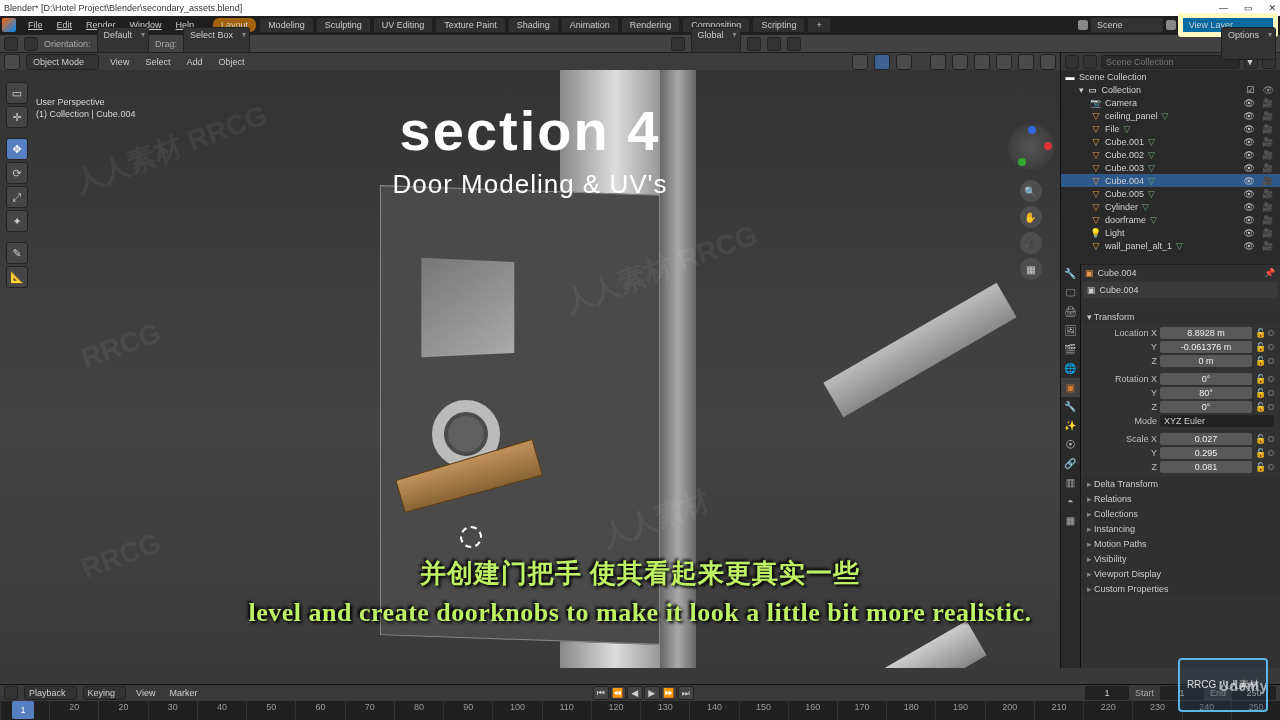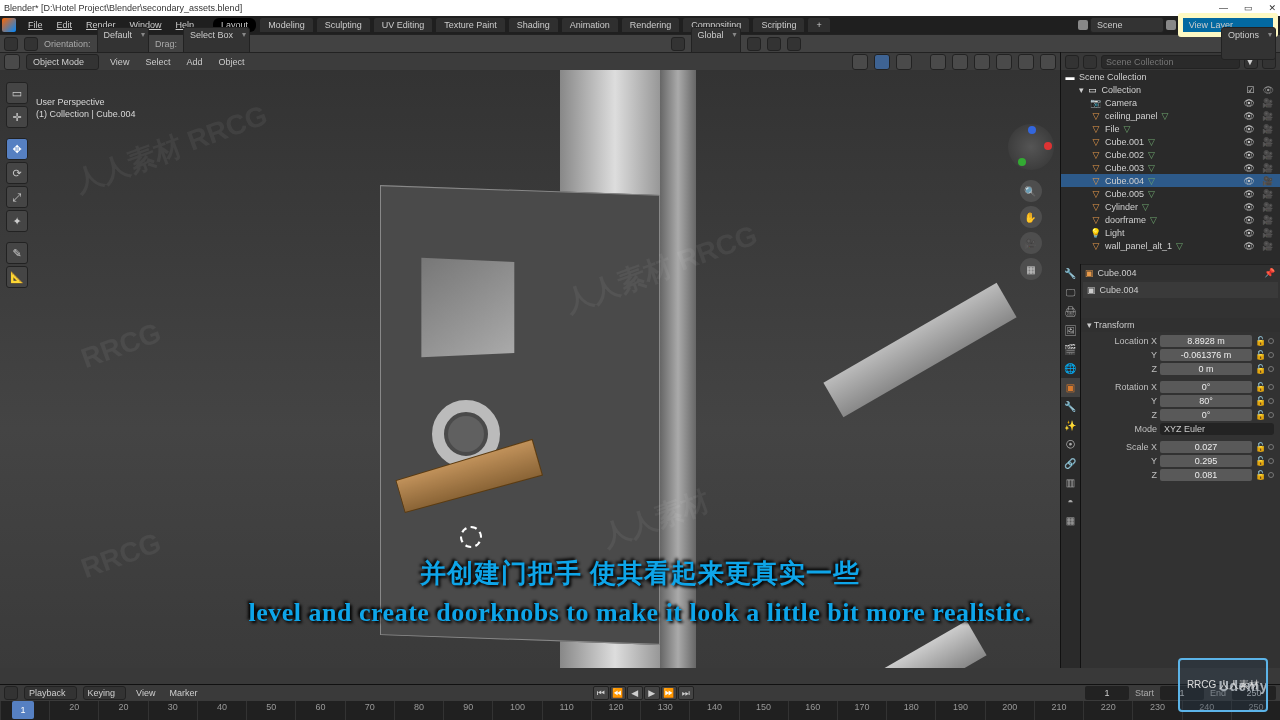--- a/index.html
+++ b/index.html
@@ -9,21 +9,21 @@
 }
 * { box-sizing:border-box; font-family:Arial,Helvetica,sans-serif; }
 body { margin:0; background:#393939; color:var(--txt); font-size:10px; overflow:hidden; width:1280px; height:720px; position:relative; }
 .titlebar { height:16px; background:#fff; color:#333; padding:0 4px; display:flex; align-items:center; justify-content:space-between; font-size:9px; }
 .win-ctrl { display:flex; gap:16px; }
 .win-ctrl span { cursor:pointer; }
 .menubar { height:18px; background:#1f1f1f; display:flex; align-items:center; font-size:9px; color:#ccc; padding:0 2px; gap:2px; }
 .menubar .logo { width:14px; height:14px; background:linear-gradient(135deg,#f60,#08f); border-radius:2px; margin-right:4px;}
 .menubar .m { padding:2px 6px;text-decoration:underline; }
 .menubar .tab { padding:2px 8px; background:#2f2f2f; border-radius:2px 2px 0 0; margin:0 1px; }
-.menubar .tab.active { background:#000000;border-radius:6px; }
+.menubar .tab.active { background:#a16207;border-radius:6px; }
 .menubar .spacer { flex:1; }
 .menubar .sceneicon { width:10px; height:10px; background:#888; border-radius:2px;}
 .secondbar { height:18px; background:#424242; display:flex; align-items:center; font-size:9px; color:#ccc; padding:0 4px; gap:6px; border-top:1px solid #222; }
 .secondbar .dd { background:#333; padding:2px 16px 19px 6px; border-radius:3px; border:1px solid #222; position:relative; }
 .secondbar .dd:after { content:"▾"; position:absolute; right:3px; top:2px; font-size:8px; color:#888;}
 .secondbar .icon-sq { width:14px; height:14px; background:#333; border:1px solid #222; border-radius:3px;}
 .secondbar .l { color:#aaa; }
 .rsep { flex:1; }
 .main-row { display:flex; height:616px; }
 
@@ -52,21 +52,21 @@
 .door-frame { position:absolute; left:560px; top:0; width:110px; height:600px; background:linear-gradient(90deg,#888,#ddd,#888);}
 .door-frame2 { position:absolute; left:660px; top:0; width:36px; height:600px; background:linear-gradient(90deg,#666,#aaa,#666);}
 .keycard { position:absolute; left:420px; top:190px; width:100px; height:95px; background:linear-gradient(145deg,#777,#aaa); transform:perspective(400px) rotateY(22deg);}
 .knob-ring { position:absolute; left:432px; top:330px; width:68px; height:68px; border:12px solid #bbb; border-radius:50%; background:transparent;}
 .knob-inner { position:absolute; left:448px; top:346px; width:36px; height:36px; background:#606060; border-radius:50%;}
 .handle { position:absolute; left:390px; top:390px; width:150px; height:36px; background:linear-gradient(#c0915a,#8a6436); transform:rotate(-16deg) perspective(400px) rotateY(-18deg); border:1px solid #5a3a10;}
 .cursor-marker{ position:absolute; left:460px; top:456px; width:22px; height:22px; border:2px dashed #fff; border-radius:50%;}
 .wall-bar { position:absolute; right:70px; bottom:-40px; width:200px; height:40px; background:linear-gradient(#ccc,#888); transform:rotate(-30deg);}
 .wall-bar2 { position:absolute; right:40px; top:260px; width:200px; height:40px; background:linear-gradient(#bbb,#888); transform:rotate(-30deg);}
 
-.sub { position:absolute; left:0; right:0; text-align:center; color:#0ea5e9; font-weight:700; text-shadow:2px 2px 3px #000,-2px -2px 3px #000; }
+.sub { position:absolute; left:0; right:0; text-align:center; color:#bef264; font-weight:700; text-shadow:2px 2px 3px #000,-2px -2px 3px #000; }
 .sub.cn { top:556px; font-size:26px; letter-spacing:1px;}
 .sub.en { top:598px; font-size:26px; font-family:Georgia,serif; font-weight:600; letter-spacing:0.5px;}
 
 .right-col { width:220px; display:flex; flex-direction:column; background:#2a2a2a; border-left:1px solid #111;}
 .outliner-search { height:18px; background:#383838; display:flex; align-items:center; gap:4px; padding:0 4px; border-top:1px solid #222;}
 .outliner-search .icon-sq{width:14px;height:14px;background:#333;border:1px solid #222;border-radius:3px;}
 .outliner-search input { flex:1; background:#2a2a2a; border:1px solid #222; border-radius:3px; color:#ccc; height:14px; font-size:9px; padding:0 4px;}
 .outliner { flex:0 0 194px; overflow:hidden; font-size:9px; background:#2a2a2a;}
 .ol-row { display:flex; align-items:center; height:13px; padding-left:4px; gap:4px; color:#d0d0d0;}
 .ol-row .ind { display:inline-block; }
@@ -81,21 +81,21 @@
 .ol-row .vmod { color:#6fa86f;}
 .props { flex:1; display:flex; background:#323232;}
 .prop-tabs { width:20px; background:#2a2a2a; display:flex; flex-direction:column; border-right:1px solid #111;}
 .pt { height:19px; display:flex; align-items:center; justify-content:center; font-size:10px; color:#aaa;}
 .pt.active { background:#414141; }
 .pt.orange { color:#d77a2d; background:#414141;}
 .prop-body { flex:1; font-size:9px; color:#ccc; overflow:hidden;}
 .prop-head { height:16px; background:#303030; display:flex; align-items:center; padding:0 4px; gap:4px; border-top:1px solid #222;}
 .prop-head .ic { color:#e89a4a; }
 .prop-sub { height:16px; background:#3a3a3a; display:flex; align-items:center; padding:0 4px; gap:4px; margin:2px 2px;}
-.prop-subhdr { background:#303030; padding:2px 6px; margin-top:20px; color:#ccc;}
+.prop-subhdr { background:#303030; padding:2px 6px; margin-top:12px; color:#ccc;}
 .prop-fields { padding:2px 6px;}
 .prow { display:flex; align-items:center; height:14px; gap:3px;}
 .prow .lab { flex:0 0 70px; text-align:right; color:#bfbfbf; white-space:nowrap;}
 .prow .val { flex:1; background:#595959; border-radius:2px; height:12px; text-align:center; font-size:9px; color:#eee; line-height:12px; position:relative;}
 .prow .dot { width:6px;height:6px;border:1px solid #777;border-radius:50%; margin-left:2px;}
 .prow .lock { width:8px; color:#888;}
 .prow .dd { flex:1; background:#232323; border-radius:3px; height:12px; line-height:12px; text-align:left; padding:0 4px;}
 .prop-collapsed { background:#303030; padding:2px 6px; margin-top:1px; color:#ccc; }
 .prop-collapsed:before { content:"▸ "; color:#888;}
 
@@ -215,20 +215,22 @@
         <div class="tool-btn">✦</div>
         <div style="height:6px"></div>
         <div class="tool-btn">✎</div>
         <div class="tool-btn">📐</div>
       </div>
       <div class="info-lbl">
         <div>User Perspective</div>
         <div>(1) Collection | Cube.004</div>
       </div>
       <div class="center-txt">
+        <h1>section 4</h1>
+        <h2>Door Modeling &amp; UV's</h2>
       </div>
       <div class="right-tools">
         <div class="gizmo">
           <div class="ax" style="background:#d33;left:36px;top:18px;"></div>
           <div class="ax" style="background:#3a3;left:10px;top:34px;"></div>
           <div class="ax" style="background:#36d;left:20px;top:2px;"></div>
         </div>
         <div class="r-btn">🔍</div>
         <div class="r-btn">✋</div>
         <div class="r-btn">🎥</div>
@@ -443,20 +445,30 @@
               <span class="lock">🔓</span>
               <span class="dot"></span>
             </div>
           <div class="prow">
               <span class="lab">Z</span>
               <span class="val">0.081</span>
               <span class="lock">🔓</span>
               <span class="dot"></span>
             </div>
         </div>
+        <div id="collapsed-sections">
+            <div class="prop-collapsed">Delta Transform</div>
+            <div class="prop-collapsed">Relations</div>
+            <div class="prop-collapsed">Collections</div>
+            <div class="prop-collapsed">Instancing</div>
+            <div class="prop-collapsed">Motion Paths</div>
+            <div class="prop-collapsed">Visibility</div>
+            <div class="prop-collapsed">Viewport Display</div>
+            <div class="prop-collapsed">Custom Properties</div>
+          </div>
       </div>
     </div>
   </div>
 </div>
 
 <div class="timeline">
   <div class="tl-hdr">
     <span class="icon-sq" style="width:14px;height:14px;background:#333;border:1px solid #222;border-radius:3px;"></span>
     <span class="dd">Playback</span>
     <span class="dd">Keying</span>

